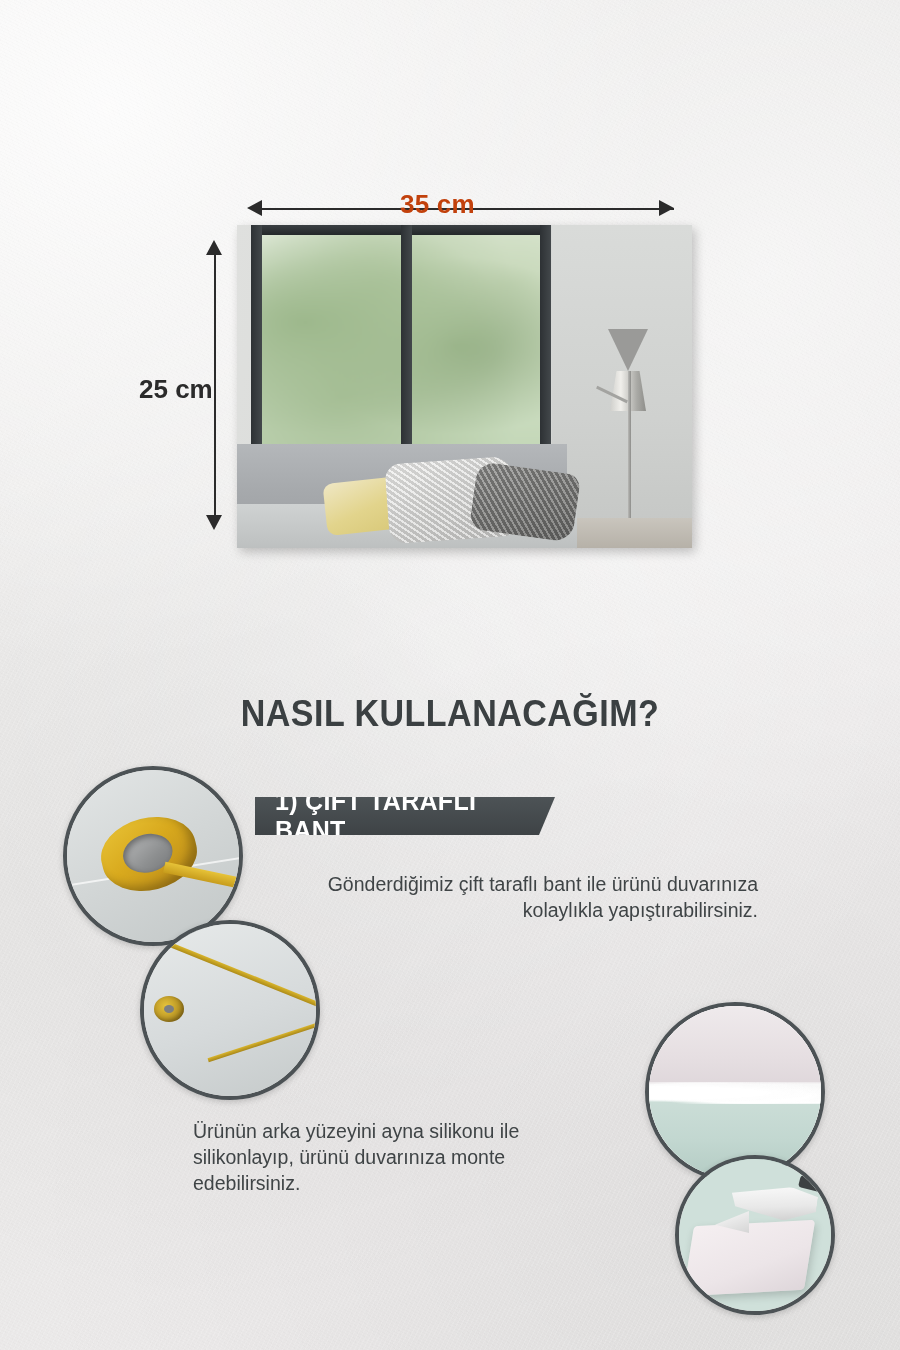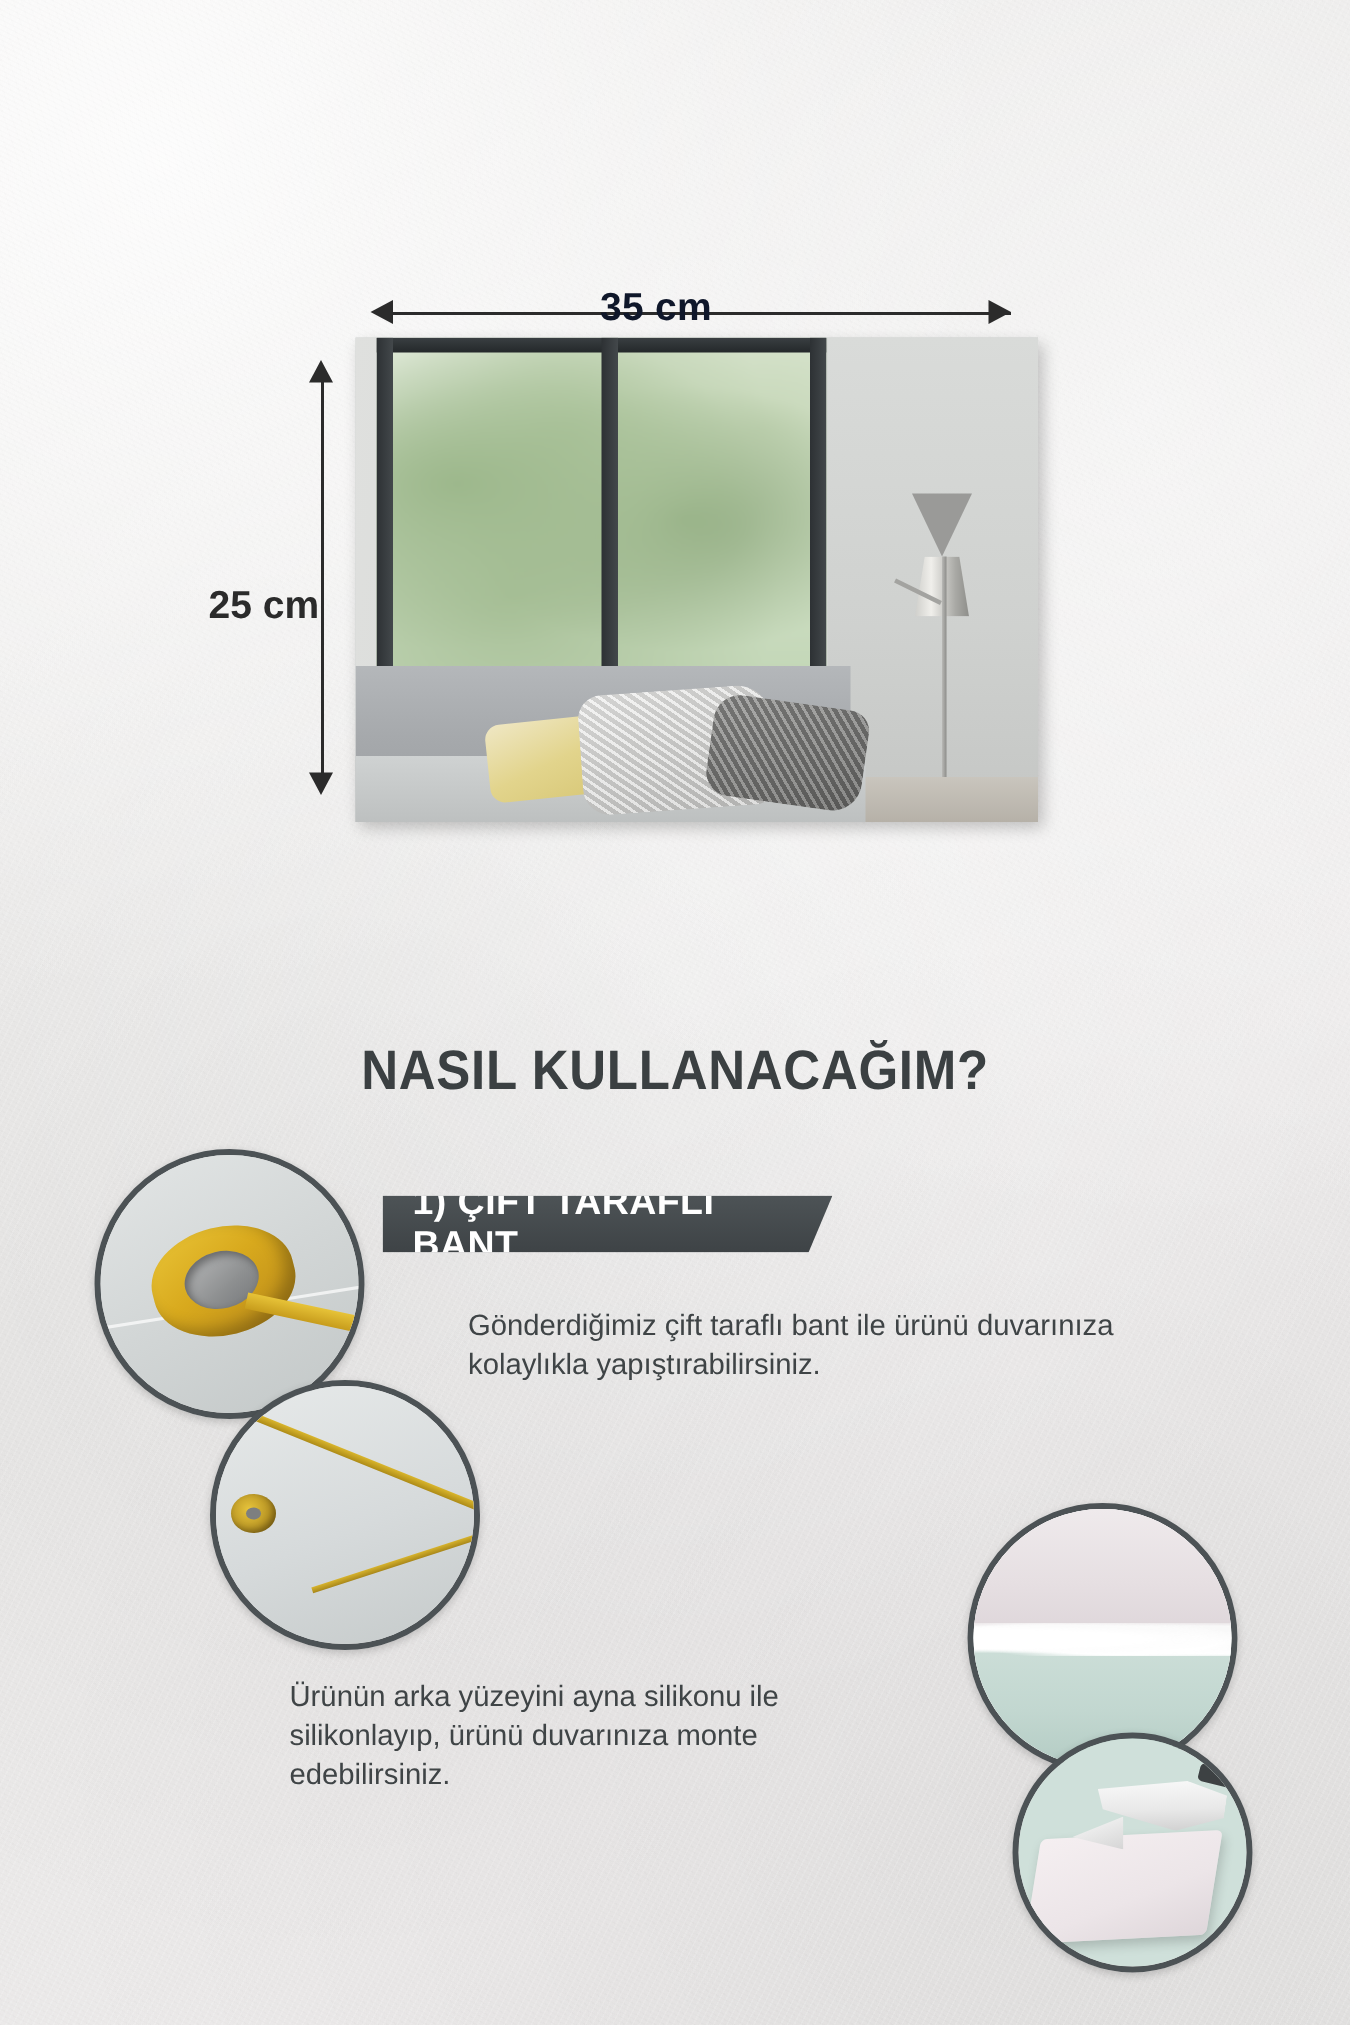--- a/index.html
+++ b/index.html
@@ -164,21 +164,21 @@
     border-right: 15px solid #2b2b2b;
   }
   .ah-right {
     left: 659px; top: 200px;
     border-top: 8px solid transparent;
     border-bottom: 8px solid transparent;
     border-left: 15px solid #2b2b2b;
   }
   .dim-top-label {
     position: absolute; left: 390px; top: 189px;
-    font-size: 26px; font-weight: 700; color: #0f172a;
+    font-size: 26px; font-weight: 700; color: #c2410c;
     background: transparent;
     padding: 0 10px;
     letter-spacing: .2px;
   }
 
   .dim-left-line {
     position: absolute; left: 214px; top: 252px; width: 2px; height: 266px;
     background: #2b2b2b;
   }
   .ah-up {
@@ -187,21 +187,21 @@
     border-right: 8px solid transparent;
     border-bottom: 15px solid #2b2b2b;
   }
   .ah-down {
     left: 206px; top: 515px;
     border-left: 8px solid transparent;
     border-right: 8px solid transparent;
     border-top: 15px solid #2b2b2b;
   }
   .dim-left-label {
-    position: absolute; left: 139px; top: 388px;
+    position: absolute; left: 139px; top: 374px;
     font-size: 26px; font-weight: 700; color: #2b2b2b;
   }
 
   
   .howto-title {
     position: absolute; left: 0; top: 693px; width: 900px;
     text-align: center;
     font-size: 37px; font-weight: 700;
     color: #3b4042;
     letter-spacing: .5px;
@@ -339,21 +339,21 @@
     left: 415px; top: 1045px; width: 215px;
     clip-path: polygon(16px 0, 100% 0, calc(100% - 16px) 100%, 0 100%);
     padding-left: 30px;
   }
   .step-text {
     position: absolute;
     font-size: 19.5px;
     line-height: 1.34;
     color: #3f4446;
   }
-  .text1 { left: 312px; top: 871px; width: 460px; }
+  .text1 { left: 298px; top: 871px; width: 460px; text-align: right; }
   .text2 { left: 193px; top: 1118px; width: 420px; }
 
 </style>
 </head>
 <body>
 
 <div class="page">
   <div class="bg"></div>
   <div class="bg-noise"></div>
 

